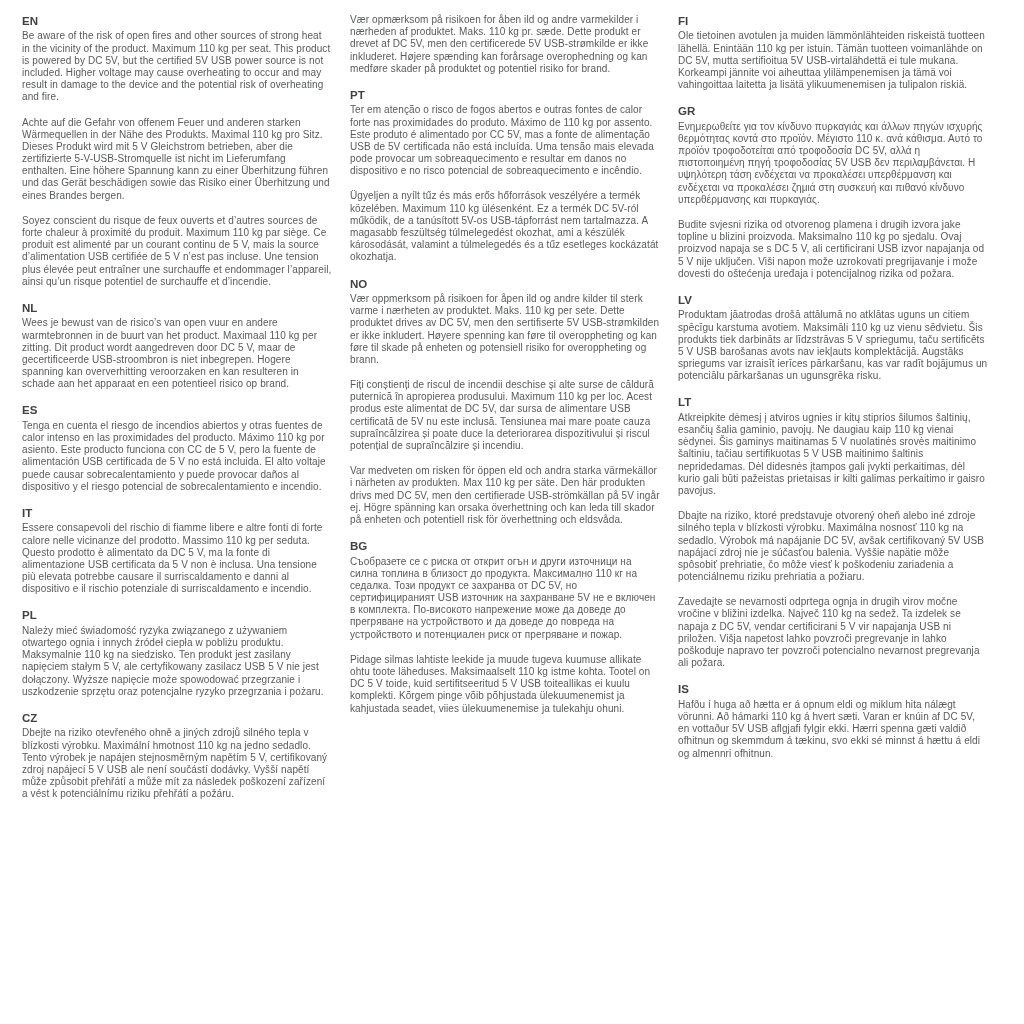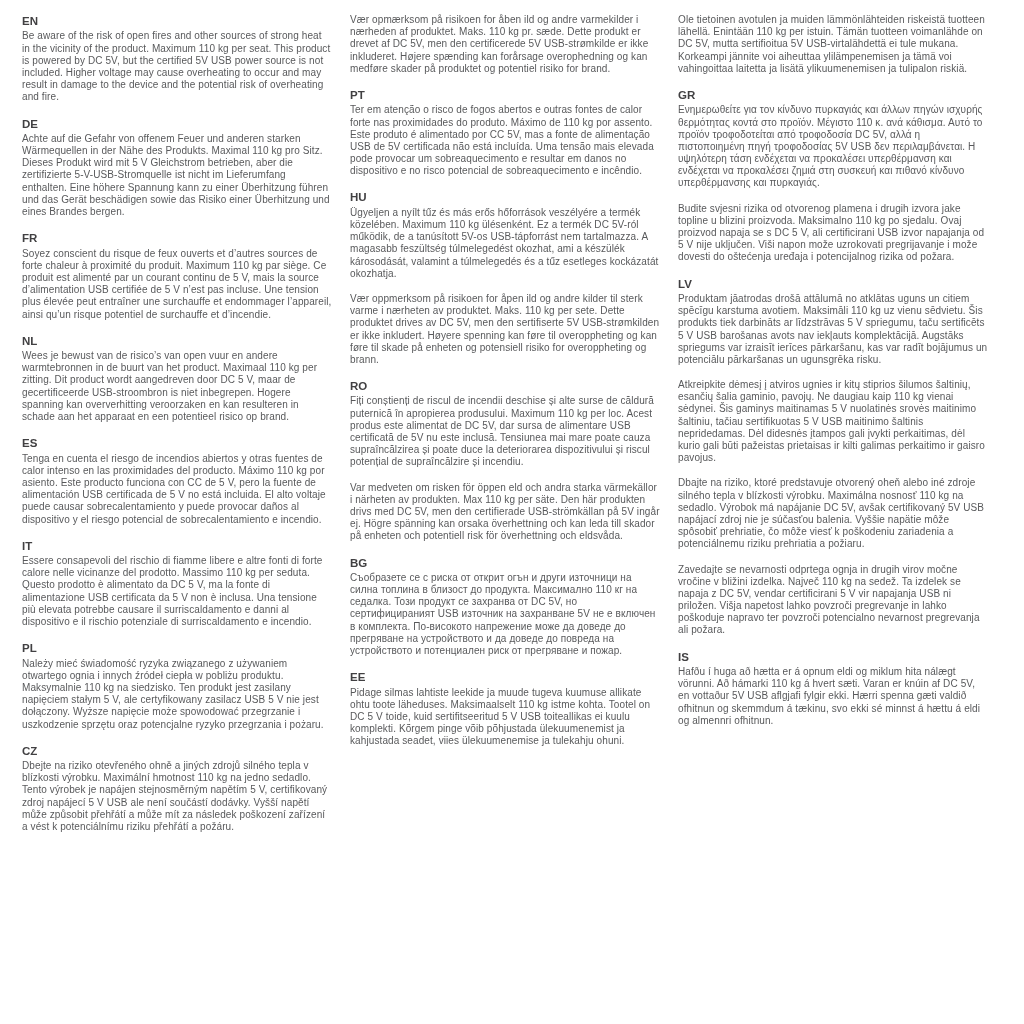--- a/index.html
+++ b/index.html
@@ -36,25 +36,23 @@
 <body>
 
 <div class="page">
 
   <div class="col">
     <section class="sec">
       <h2 class="code">EN</h2>
       <p class="txt">Be aware of the risk of open fires and other sources of strong heat in the vicinity of the product. Maximum 110 kg per seat. This product is powered by DC 5V, but the certified 5V USB power source is not included. Higher voltage may cause overheating to occur and may result in damage to the device and the potential risk of overheating and fire.</p>
     </section>
     <section class="sec">
-      <h2 class="code">DE</h2>
       <p class="txt">Achte auf die Gefahr von offenem Feuer und anderen starken Wärmequellen in der Nähe des Produkts. Maximal 110 kg pro Sitz. Dieses Produkt wird mit 5 V Gleichstrom betrieben, aber die zertifizierte 5-V-USB-Stromquelle ist nicht im Lieferumfang enthalten. Eine höhere Spannung kann zu einer Überhitzung führen und das Gerät beschädigen sowie das Risiko einer Überhitzung und eines Brandes bergen.</p>
     </section>
     <section class="sec">
-      <h2 class="code">FR</h2>
       <p class="txt">Soyez conscient du risque de feux ouverts et d’autres sources de forte chaleur à proximité du produit. Maximum 110 kg par siège. Ce produit est alimenté par un courant continu de 5 V, mais la source d’alimentation USB certifiée de 5 V n’est pas incluse. Une tension plus élevée peut entraîner une surchauffe et endommager l’appareil, ainsi qu’un risque potentiel de surchauffe et d’incendie.</p>
     </section>
     <section class="sec">
       <h2 class="code">NL</h2>
       <p class="txt">Wees je bewust van de risico’s van open vuur en andere warmtebronnen in de buurt van het product. Maximaal 110 kg per zitting. Dit product wordt aangedreven door DC 5 V, maar de gecertificeerde USB-stroombron is niet inbegrepen. Hogere spanning kan oververhitting veroorzaken en kan resulteren in schade aan het apparaat en een potentieel risico op brand.</p>
     </section>
     <section class="sec">
       <h2 class="code">ES</h2>
       <p class="txt">Tenga en cuenta el riesgo de incendios abiertos y otras fuentes de calor intenso en las proximidades del producto. Máximo 110 kg por asiento. Este producto funciona con CC de 5 V, pero la fuente de alimentación USB certificada de 5 V no está incluida. El alto voltaje puede causar sobrecalentamiento y puede provocar daños al dispositivo y el riesgo potencial de sobrecalentamiento e incendio.</p>
     </section>
@@ -74,59 +72,59 @@
 
   <div class="col">
     <section class="sec">
       <p class="txt">Vær opmærksom på risikoen for åben ild og andre varmekilder i nærheden af produktet. Maks. 110 kg pr. sæde. Dette produkt er drevet af DC 5V, men den certificerede 5V USB-strømkilde er ikke inkluderet. Højere spænding kan forårsage overophedning og kan medføre skader på produktet og potentiel risiko for brand.</p>
     </section>
     <section class="sec">
       <h2 class="code">PT</h2>
       <p class="txt">Ter em atenção o risco de fogos abertos e outras fontes de calor forte nas proximidades do produto. Máximo de 110 kg por assento. Este produto é alimentado por CC 5V, mas a fonte de alimentação USB de 5V certificada não está incluída. Uma tensão mais elevada pode provocar um sobreaquecimento e resultar em danos no dispositivo e no risco potencial de sobreaquecimento e incêndio.</p>
     </section>
     <section class="sec">
-      <h2 class="code">HU</h2>
       <p class="txt">Ügyeljen a nyílt tűz és más erős hőforrások veszélyére a termék közelében. Maximum 110 kg ülésenként. Ez a termék DC 5V-ról működik, de a tanúsított 5V-os USB-tápforrást nem tartalmazza. A magasabb feszültség túlmelegedést okozhat, ami a készülék károsodását, valamint a túlmelegedés és a tűz esetleges kockázatát okozhatja.</p>
     </section>
     <section class="sec">
+      <h2 class="code">NO</h2>
       <p class="txt">Vær oppmerksom på risikoen for åpen ild og andre kilder til sterk varme i nærheten av produktet. Maks. 110 kg per sete. Dette produktet drives av DC 5V, men den sertifiserte 5V USB-strømkilden er ikke inkludert. Høyere spenning kan føre til overoppheting og kan føre til skade på enheten og potensiell risiko for overoppheting og brann.</p>
     </section>
     <section class="sec">
-      <h2 class="code">RO</h2>
       <p class="txt">Fiți conștienți de riscul de incendii deschise și alte surse de căldură puternică în apropierea produsului. Maximum 110 kg per loc. Acest produs este alimentat de DC 5V, dar sursa de alimentare USB certificată de 5V nu este inclusă. Tensiunea mai mare poate cauza supraîncălzirea și poate duce la deteriorarea dispozitivului și riscul potențial de supraîncălzire și incendiu.</p>
     </section>
     <section class="sec">
       <p class="txt">Var medveten om risken för öppen eld och andra starka värmekällor i närheten av produkten. Max 110 kg per säte. Den här produkten drivs med DC 5V, men den certifierade USB-strömkällan på 5V ingår ej. Högre spänning kan orsaka överhettning och kan leda till skador på enheten och potentiell risk för överhettning och eldsvåda.</p>
     </section>
     <section class="sec">
       <h2 class="code">BG</h2>
       <p class="txt">Съобразете се с риска от открит огън и други източници на силна топлина в близост до продукта. Максимално 110 кг на седалка. Този продукт се захранва от DC 5V, но сертифицираният USB източник на захранване 5V не е включен в комплекта. По-високото напрежение може да доведе до прегряване на устройството и да доведе до повреда на устройството и потенциален риск от прегряване и пожар.</p>
     </section>
     <section class="sec">
-      <h2 class="code">EE</h2>
       <p class="txt">Pidage silmas lahtiste leekide ja muude tugeva kuumuse allikate ohtu toote läheduses. Maksimaalselt 110 kg istme kohta. Tootel on DC 5 V toide, kuid sertifitseeritud 5 V USB toiteallikas ei kuulu komplekti. Kõrgem pinge võib põhjustada ülekuumenemist ja kahjustada seadet, viies ülekuumenemise ja tulekahju ohuni.</p>
     </section>
   </div>
 
   <div class="col">
     <section class="sec">
+      <h2 class="code">FI</h2>
       <p class="txt">Ole tietoinen avotulen ja muiden lämmönlähteiden riskeistä tuotteen lähellä. Enintään 110 kg per istuin. Tämän tuotteen voimanlähde on DC 5V, mutta sertifioitua 5V USB-virtalähdettä ei tule mukana. Korkeampi jännite voi aiheuttaa ylilämpenemisen ja tämä voi vahingoittaa laitetta ja lisätä ylikuumenemisen ja tulipalon riskiä.</p>
     </section>
     <section class="sec">
       <h2 class="code">GR</h2>
       <p class="txt">Ενημερωθείτε για τον κίνδυνο πυρκαγιάς και άλλων πηγών ισχυρής θερμότητας κοντά στο προϊόν. Μέγιστο 110 κ. ανά κάθισμα. Αυτό το προϊόν τροφοδοτείται από τροφοδοσία DC 5V, αλλά η πιστοποιημένη πηγή τροφοδοσίας 5V USB δεν περιλαμβάνεται. Η υψηλότερη τάση ενδέχεται να προκαλέσει υπερθέρμανση και ενδέχεται να προκαλέσει ζημιά στη συσκευή και πιθανό κίνδυνο υπερθέρμανσης και πυρκαγιάς.</p>
     </section>
     <section class="sec">
       <p class="txt">Budite svjesni rizika od otvorenog plamena i drugih izvora jake topline u blizini proizvoda. Maksimalno 110 kg po sjedalu. Ovaj proizvod napaja se s DC 5 V, ali certificirani USB izvor napajanja od 5 V nije uključen. Viši napon može uzrokovati pregrijavanje i može dovesti do oštećenja uređaja i potencijalnog rizika od požara.</p>
     </section>
     <section class="sec">
       <h2 class="code">LV</h2>
       <p class="txt">Produktam jāatrodas drošā attālumā no atklātas uguns un citiem spēcīgu karstuma avotiem. Maksimāli 110 kg uz vienu sēdvietu. Šis produkts tiek darbināts ar līdzstrāvas 5 V spriegumu, taču sertificēts 5 V USB barošanas avots nav iekļauts komplektācijā. Augstāks spriegums var izraisīt ierīces pārkaršanu, kas var radīt bojājumus un potenciālu pārkaršanas un ugunsgrēka risku.</p>
     </section>
     <section class="sec">
+      <h2 class="code">LT</h2>
       <p class="txt">Atkreipkite dėmesį į atviros ugnies ir kitų stiprios šilumos šaltinių, esančių šalia gaminio, pavojų. Ne daugiau kaip 110 kg vienai sėdynei. Šis gaminys maitinamas 5 V nuolatinės srovės maitinimo šaltiniu, tačiau sertifikuotas 5 V USB maitinimo šaltinis nepridedamas. Dėl didesnės įtampos gali įvykti perkaitimas, dėl kurio gali būti pažeistas prietaisas ir kilti galimas perkaitimo ir gaisro pavojus.</p>
     </section>
     <section class="sec">
       <p class="txt">Dbajte na riziko, ktoré predstavuje otvorený oheň alebo iné zdroje silného tepla v blízkosti výrobku. Maximálna nosnosť 110 kg na sedadlo. Výrobok má napájanie DC 5V, avšak certifikovaný 5V USB napájací zdroj nie je súčasťou balenia. Vyššie napätie môže spôsobiť prehriatie, čo môže viesť k poškodeniu zariadenia a potenciálnemu riziku prehriatia a požiaru.</p>
     </section>
     <section class="sec">
       <p class="txt">Zavedajte se nevarnosti odprtega ognja in drugih virov močne vročine v bližini izdelka. Največ 110 kg na sedež. Ta izdelek se napaja z DC 5V, vendar certificirani 5 V vir napajanja USB ni priložen. Višja napetost lahko povzroči pregrevanje in lahko poškoduje napravo ter povzroči potencialno nevarnost pregrevanja ali požara.</p>
     </section>
     <section class="sec">
       <h2 class="code">IS</h2>

